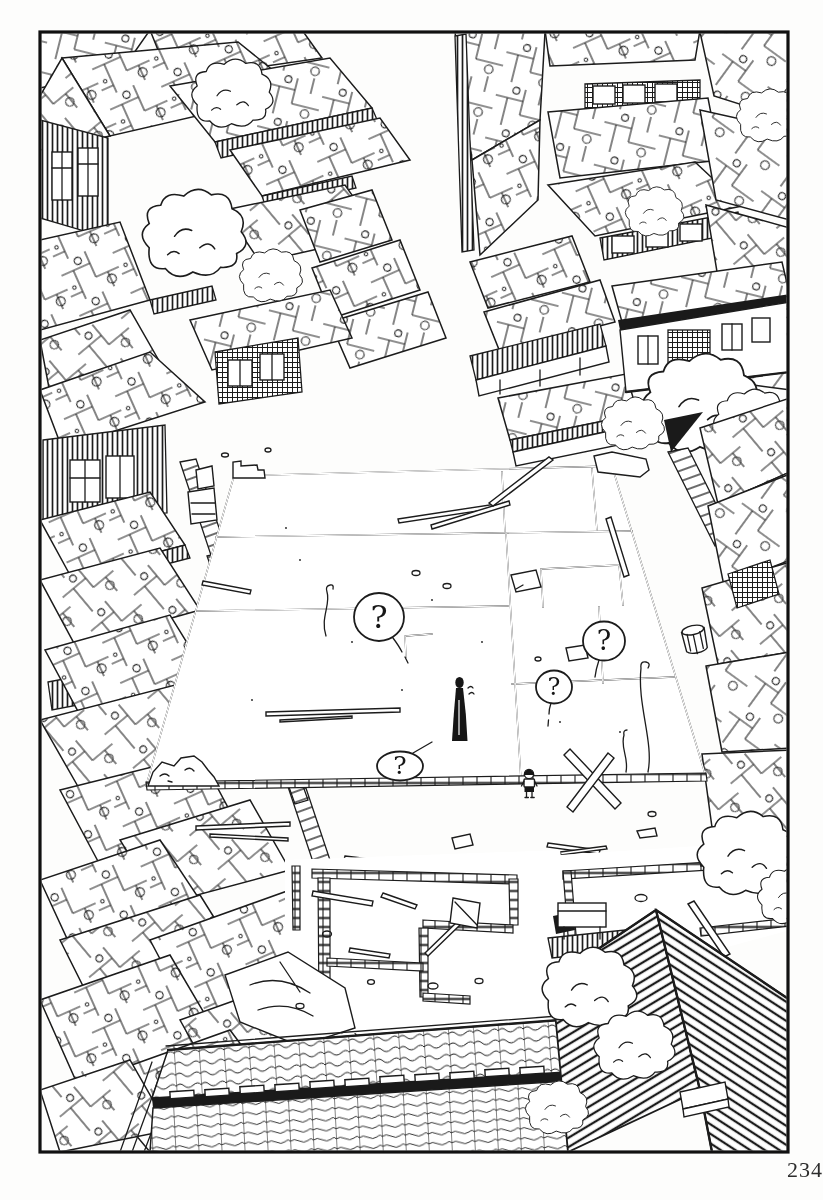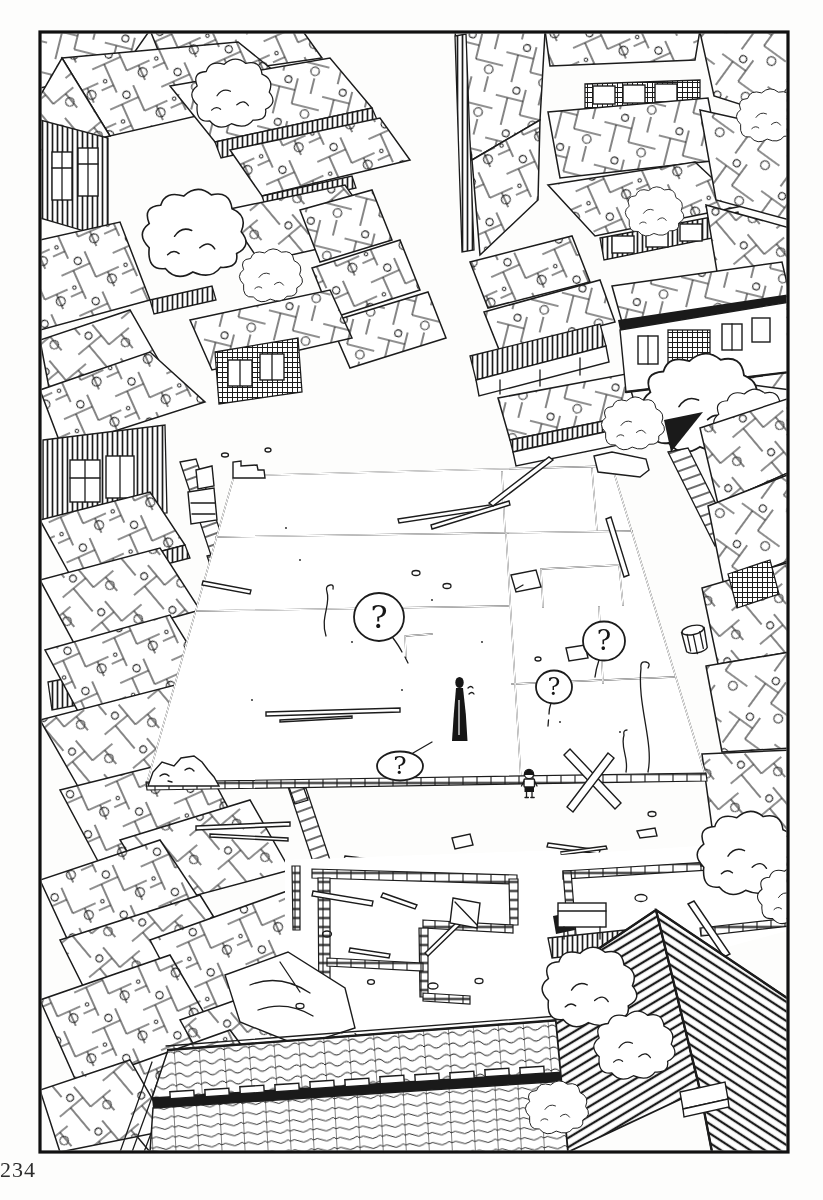--- a/index.html
+++ b/index.html
@@ -1,18 +1,18 @@
 <!DOCTYPE html>
 <html><head>
 <meta charset="utf-8">
 <style>
   html,body{margin:0;padding:0;background:#e8e8e4;}
   .page{position:relative;width:823px;height:1200px;background:#fdfdfc;margin:0 auto;overflow:hidden;}
   .page svg{position:absolute;left:0;top:0;}
-  .page-number{position:absolute;left:0;top:1157px;width:100%;text-align:left;
+  .page-number{position:absolute;left:0;top:1157px;width:100%;text-align:right;
     font-family:"Liberation Serif",serif;font-size:22px;letter-spacing:1px;color:#2c2c2c;}
   
   .w{fill:#fff;stroke:#1c1c1c;stroke-width:1.4px;}
   .k{stroke:#1c1c1c;fill:none;stroke-width:1.3px;stroke-linecap:round;stroke-linejoin:round;}
   .k2{stroke:#1c1c1c;fill:none;stroke-width:2.4px;stroke-linecap:round;}
   .kw{stroke:#fff;fill:none;stroke-width:1.2px;}
   .pa{fill:url(#patchA);stroke:#1c1c1c;stroke-width:1.5px;}
   .pb{fill:url(#patchB);stroke:#1c1c1c;stroke-width:1.5px;}
   .pc{fill:url(#patchC);stroke:#1c1c1c;stroke-width:1.5px;}
   .pd{fill:url(#patchD);stroke:#1c1c1c;stroke-width:1.5px;}

